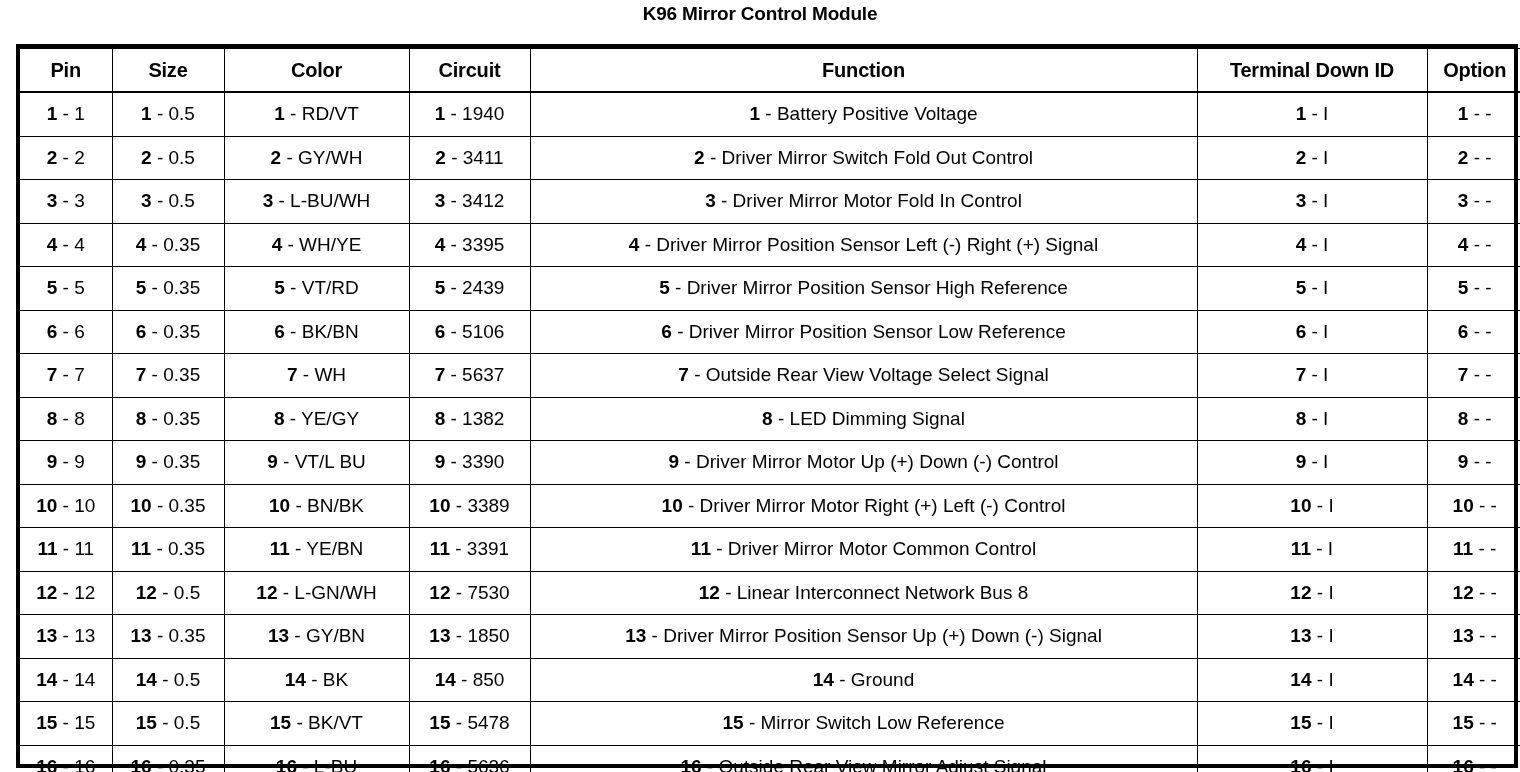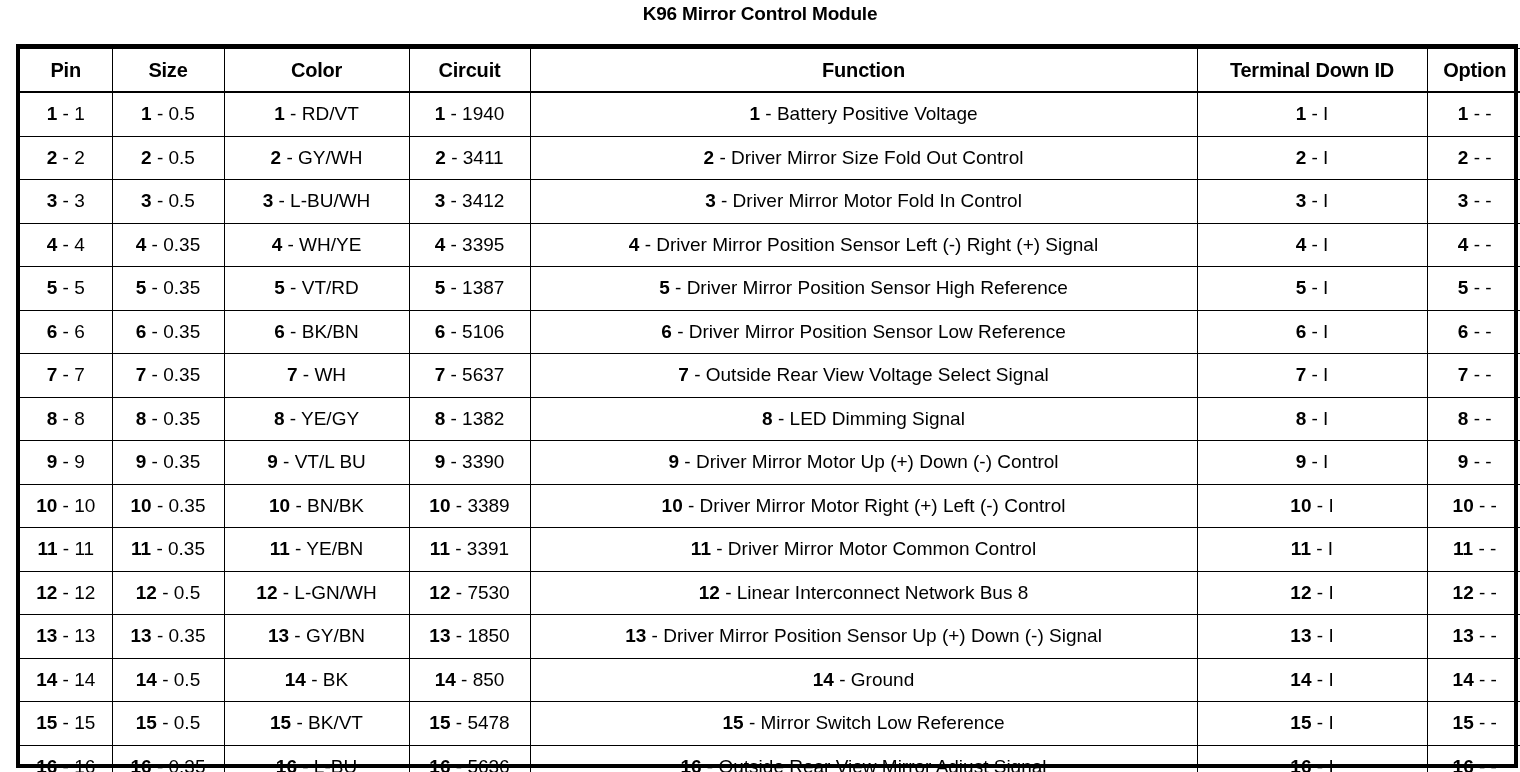--- a/index.html
+++ b/index.html
@@ -129,21 +129,21 @@
             <td><span class="cell-idx">1</span><span class="cell-sep"> - </span><span class="cell-val">1940</span></td>
             <td><span class="cell-idx">1</span><span class="cell-sep"> - </span><span class="cell-val">Battery Positive Voltage</span></td>
             <td><span class="cell-idx">1</span><span class="cell-sep"> - </span><span class="cell-val">I</span></td>
             <td><span class="cell-idx">1</span><span class="cell-sep"> - </span><span class="cell-val">-</span></td>
           </tr>
           <tr>
             <td><span class="cell-idx">2</span><span class="cell-sep"> - </span><span class="cell-val">2</span></td>
             <td><span class="cell-idx">2</span><span class="cell-sep"> - </span><span class="cell-val">0.5</span></td>
             <td><span class="cell-idx">2</span><span class="cell-sep"> - </span><span class="cell-val">GY/WH</span></td>
             <td><span class="cell-idx">2</span><span class="cell-sep"> - </span><span class="cell-val">3411</span></td>
-            <td><span class="cell-idx">2</span><span class="cell-sep"> - </span><span class="cell-val">Driver Mirror Size Fold Out Control</span></td>
+            <td><span class="cell-idx">2</span><span class="cell-sep"> - </span><span class="cell-val">Driver Mirror Switch Fold Out Control</span></td>
             <td><span class="cell-idx">2</span><span class="cell-sep"> - </span><span class="cell-val">I</span></td>
             <td><span class="cell-idx">2</span><span class="cell-sep"> - </span><span class="cell-val">-</span></td>
           </tr>
           <tr>
             <td><span class="cell-idx">3</span><span class="cell-sep"> - </span><span class="cell-val">3</span></td>
             <td><span class="cell-idx">3</span><span class="cell-sep"> - </span><span class="cell-val">0.5</span></td>
             <td><span class="cell-idx">3</span><span class="cell-sep"> - </span><span class="cell-val">L-BU/WH</span></td>
             <td><span class="cell-idx">3</span><span class="cell-sep"> - </span><span class="cell-val">3412</span></td>
             <td><span class="cell-idx">3</span><span class="cell-sep"> - </span><span class="cell-val">Driver Mirror Motor Fold In Control</span></td>
             <td><span class="cell-idx">3</span><span class="cell-sep"> - </span><span class="cell-val">I</span></td>
@@ -155,21 +155,21 @@
             <td><span class="cell-idx">4</span><span class="cell-sep"> - </span><span class="cell-val">WH/YE</span></td>
             <td><span class="cell-idx">4</span><span class="cell-sep"> - </span><span class="cell-val">3395</span></td>
             <td><span class="cell-idx">4</span><span class="cell-sep"> - </span><span class="cell-val">Driver Mirror Position Sensor Left (-) Right (+) Signal</span></td>
             <td><span class="cell-idx">4</span><span class="cell-sep"> - </span><span class="cell-val">I</span></td>
             <td><span class="cell-idx">4</span><span class="cell-sep"> - </span><span class="cell-val">-</span></td>
           </tr>
           <tr>
             <td><span class="cell-idx">5</span><span class="cell-sep"> - </span><span class="cell-val">5</span></td>
             <td><span class="cell-idx">5</span><span class="cell-sep"> - </span><span class="cell-val">0.35</span></td>
             <td><span class="cell-idx">5</span><span class="cell-sep"> - </span><span class="cell-val">VT/RD</span></td>
-            <td><span class="cell-idx">5</span><span class="cell-sep"> - </span><span class="cell-val">1387</span></td>
+            <td><span class="cell-idx">5</span><span class="cell-sep"> - </span><span class="cell-val">2439</span></td>
             <td><span class="cell-idx">5</span><span class="cell-sep"> - </span><span class="cell-val">Driver Mirror Position Sensor High Reference</span></td>
             <td><span class="cell-idx">5</span><span class="cell-sep"> - </span><span class="cell-val">I</span></td>
             <td><span class="cell-idx">5</span><span class="cell-sep"> - </span><span class="cell-val">-</span></td>
           </tr>
           <tr>
             <td><span class="cell-idx">6</span><span class="cell-sep"> - </span><span class="cell-val">6</span></td>
             <td><span class="cell-idx">6</span><span class="cell-sep"> - </span><span class="cell-val">0.35</span></td>
             <td><span class="cell-idx">6</span><span class="cell-sep"> - </span><span class="cell-val">BK/BN</span></td>
             <td><span class="cell-idx">6</span><span class="cell-sep"> - </span><span class="cell-val">5106</span></td>
             <td><span class="cell-idx">6</span><span class="cell-sep"> - </span><span class="cell-val">Driver Mirror Position Sensor Low Reference</span></td>

